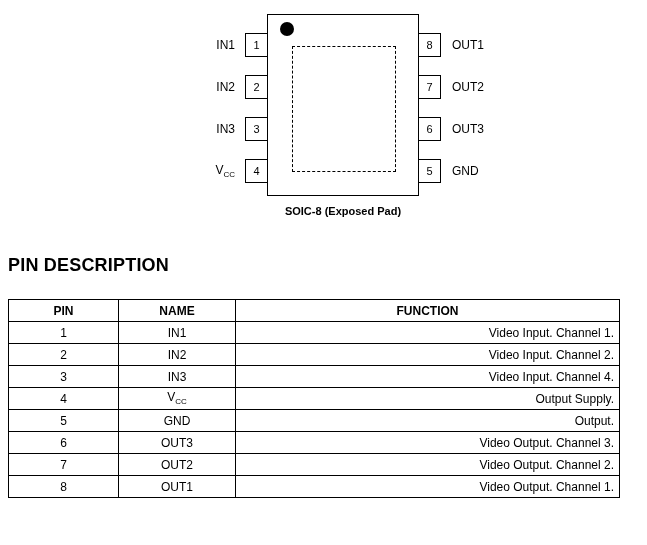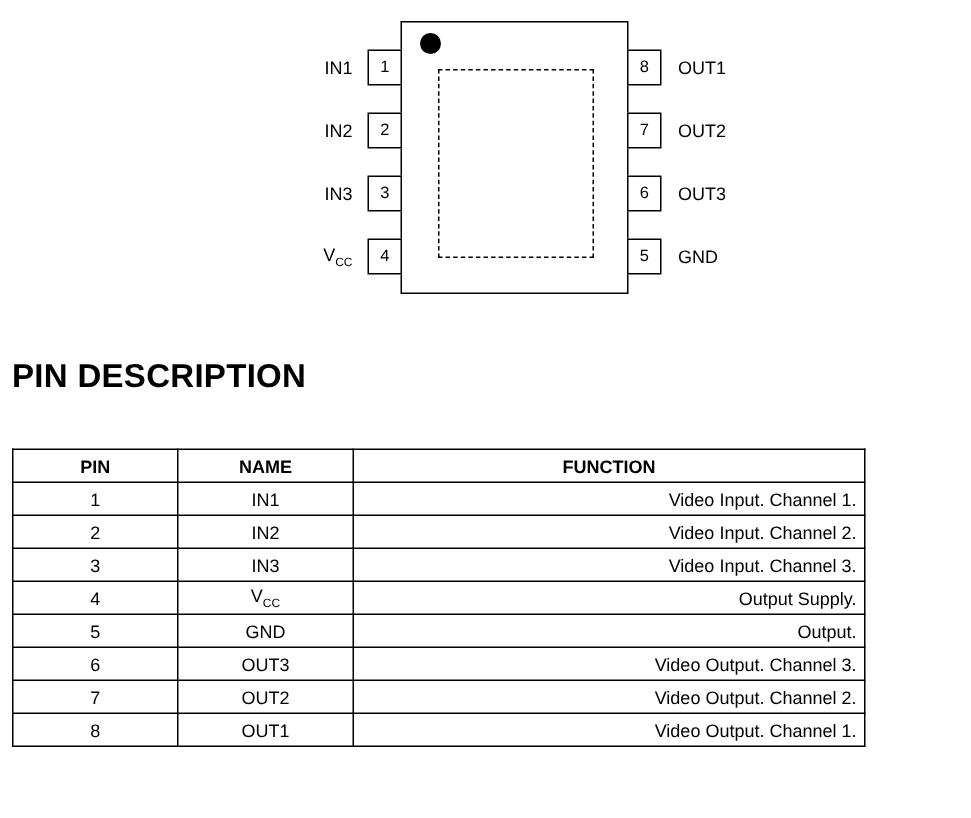--- a/index.html
+++ b/index.html
@@ -38,27 +38,27 @@
     font-size:11px; flex:0 0 auto;
   }
   sub { font-size:8px; }
   .caption {
     position:absolute; left:247px; top:205px; width:192px;
     text-align:center; font-size:11px; font-weight:bold;
   }
 
   
   .section-title {
-    position:absolute; left:8px; top:238px;
-    font-size:22px; font-weight:bold; letter-spacing:0.2px;
+    position:absolute; left:8px; top:255px;
+    font-size:18px; font-weight:bold; letter-spacing:0.2px;
   }
 
   
   table.pins {
-    position:absolute; left:8px; top:299px; width:569px;
+    position:absolute; left:8px; top:299px; width:612px;
     border-collapse:collapse; table-layout:fixed;
     font-size:12px;
   }
   table.pins th, table.pins td {
     border:1px solid #000; height:22px; padding:1px 5px;
     overflow:hidden; white-space:nowrap;
   }
   table.pins th { font-weight:bold; text-align:center; }
   td.c-pin, td.c-name { text-align:center; }
   td.c-fn { text-align:right; }
@@ -100,20 +100,21 @@
   </div>
   <div class="pin-row right l2">
     <span class="pin-box">6</span>
     <span class="pin-label">OUT3</span>
   </div>
   <div class="pin-row right l3">
     <span class="pin-box">5</span>
     <span class="pin-label">GND</span>
   </div>
 
+  <div class="caption">SOIC-8 (Exposed Pad)</div>
 </div>
 
 <div class="section-title">PIN DESCRIPTION</div>
 
 <table class="pins">
   <colgroup>
       <col class="w-pin">
       <col class="w-name">
       <col>
     </colgroup>
@@ -131,21 +132,21 @@
       <td class="c-fn">Video Input. Channel 1.</td>
     </tr>
     <tr>
       <td class="c-pin">2</td>
       <td class="c-name">IN2</td>
       <td class="c-fn">Video Input. Channel 2.</td>
     </tr>
     <tr>
       <td class="c-pin">3</td>
       <td class="c-name">IN3</td>
-      <td class="c-fn">Video Input. Channel 3.</td>
+      <td class="c-fn">Video Input. Channel 4.</td>
     </tr>
     <tr>
       <td class="c-pin">4</td>
       <td class="c-name"><span>V</span><sub>CC</sub></td>
       <td class="c-fn">Output Supply.</td>
     </tr>
     <tr>
       <td class="c-pin">5</td>
       <td class="c-name">GND</td>
       <td class="c-fn">Output.</td>

